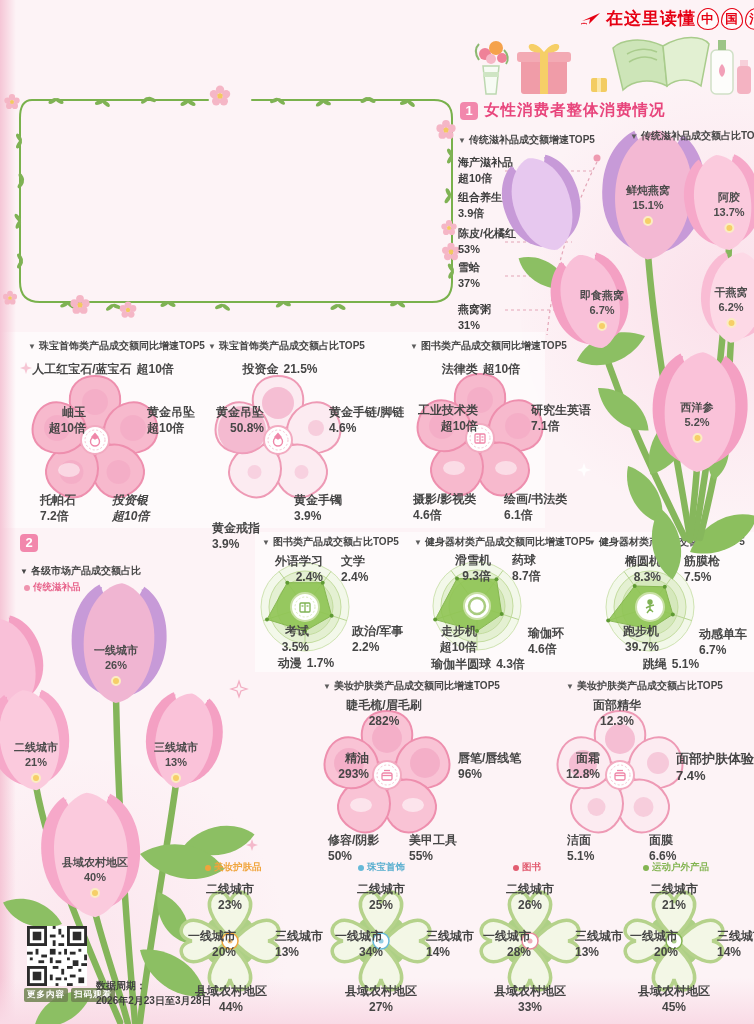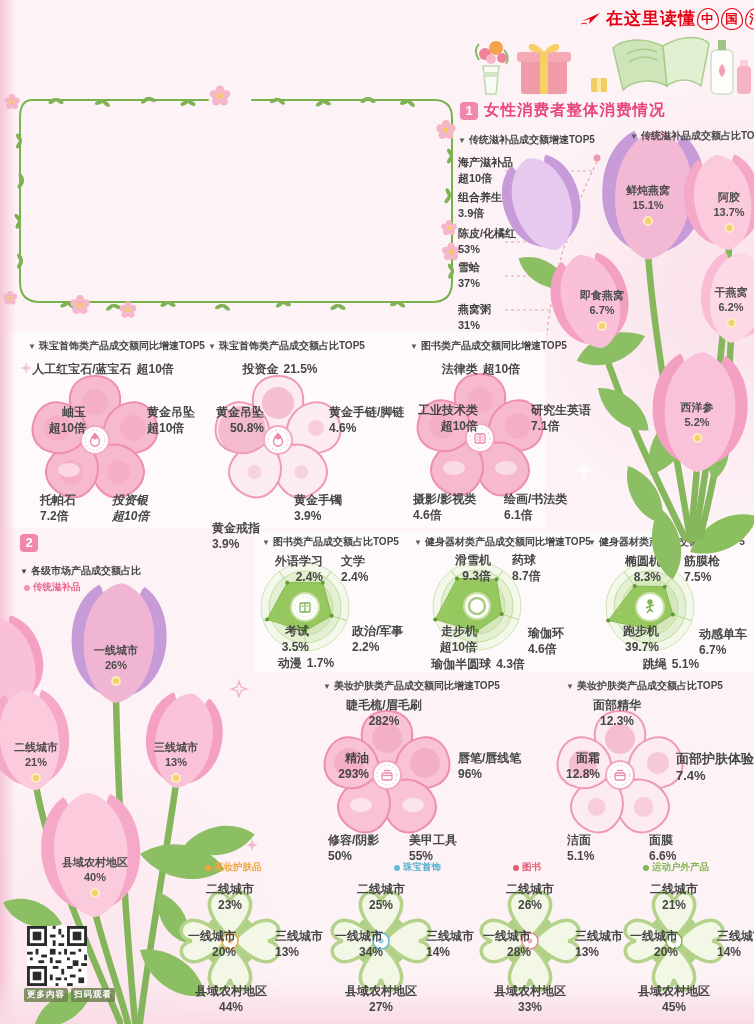--- a/index.html
+++ b/index.html
@@ -684,21 +684,21 @@
     </div>
   <div class="lbl tar" style="right:202px;top:751px;">
       <span class="nm">面霜</span>
       <span class="vl">12.8%</span>
     </div>
 
   <div class="legend c-beauty" style="left:205px;top:861px;z-index:6;">
       <span class="ldot dot-beauty"></span>
       <span>美妆护肤品</span>
     </div>
-  <div class="legend c-jewel" style="left:358px;top:861px;z-index:6;margin-left:36px;">
+  <div class="legend c-jewel" style="left:358px;top:861px;z-index:6;">
       <span class="ldot dot-jewel"></span>
       <span>珠宝首饰</span>
     </div>
   <div class="legend c-book" style="left:513px;top:861px;z-index:6;">
       <span class="ldot dot-book"></span>
       <span>图书</span>
     </div>
   <div class="legend c-sport" style="left:643px;top:861px;z-index:6;">
       <span class="ldot dot-sport"></span>
       <span>运动户外产品</span>
@@ -861,20 +861,24 @@
         <rect x="15" y="17" width="2" height="1"></rect>
       <rect x="18" y="18" width="2" height="2"></rect>
         <rect x="10" y="20" width="1" height="1"></rect>
         <rect x="14" y="20" width="2" height="1"></rect>
     </g>
   </svg>
   <div class="qr-cap" style="left:24px;top:988px;">
     <span>更多内容</span>
       <span>扫码观看</span>
   </div>
+  <div class="period" style="left:96px;top:978px;">
+    <span>数据周期：</span>
+    <span>2026年2月23日至3月28日</span>
+  </div>
 
   <svg class="spark" style="left:230px;top:680px;" width="18" height="18" viewBox="-9 -9 18 18">
       <use href="#spark4" fill="none" stroke="#f2aec3" stroke-width="1" transform="scale(1.3)"></use>
     </svg>
   <svg class="spark" style="left:245px;top:838px;" width="14" height="14" viewBox="-7 -7 14 14">
       <use href="#spark4" fill="#f4b9cb"></use>
     </svg>
   <svg class="spark" style="left:576px;top:462px;" width="16" height="16" viewBox="-8 -8 16 16">
       <use href="#spark4" fill="#fff" opacity="0.9" transform="scale(1.2)"></use>
     </svg>

